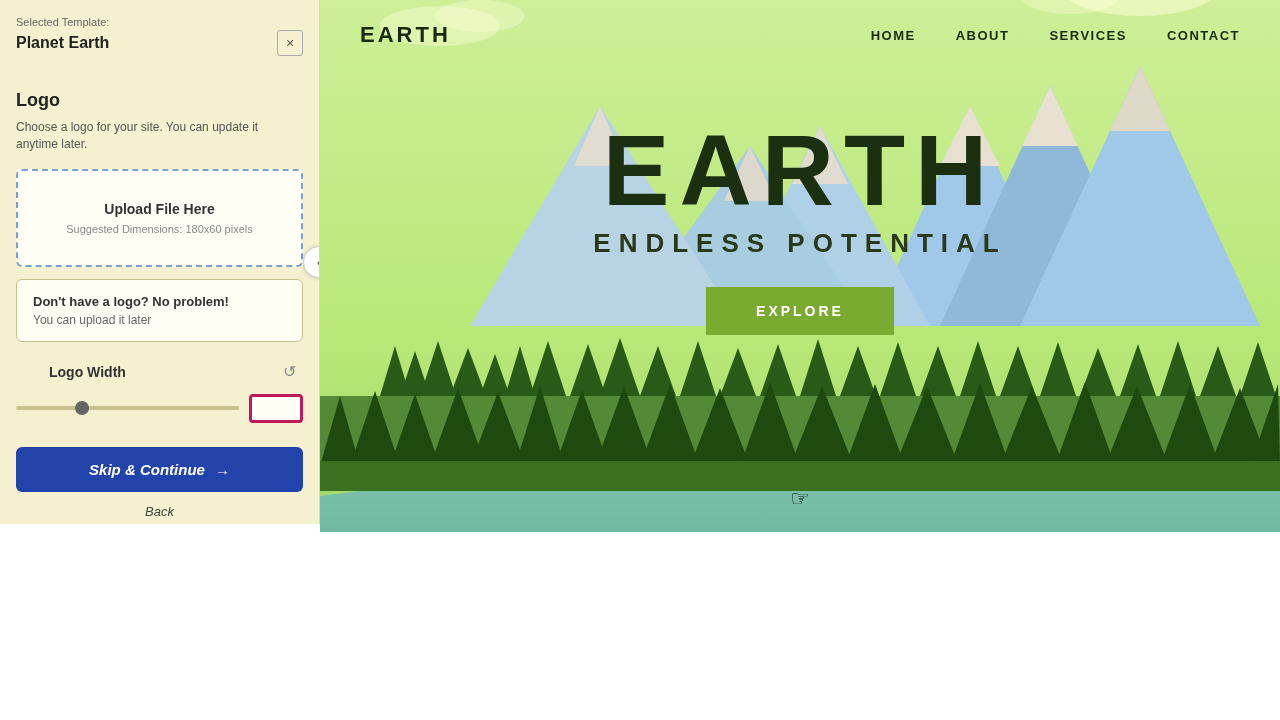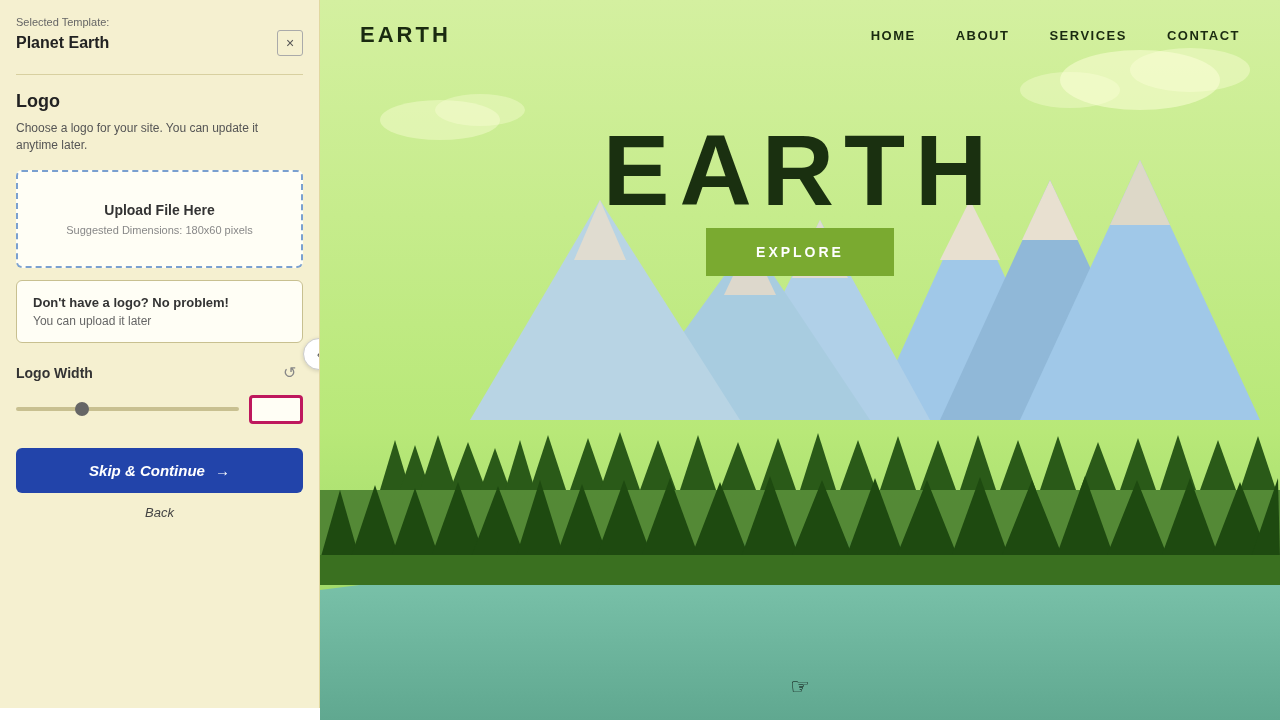--- a/index.html
+++ b/index.html
@@ -2,21 +2,21 @@
 <html><head>
   <meta charset="utf-8">
   <style>
     * { box-sizing: border-box; margin: 0; padding: 0; }
     body { width: 1280px; height: 720px; overflow: hidden; display: flex; font-family: Arial, sans-serif; }
 
     
     .left-panel {
       width: 320px;
       min-width: 320px;
-      height: 708px;
+      height: 524px;
       background: #f5f0d0;
       border-right: 1px solid #e0d8a0;
       display: flex;
       flex-direction: column;
       padding: 16px;
       position: relative;
       overflow-y: auto;
     }
 
     .selected-template-label {
@@ -118,20 +118,21 @@
       display: flex;
       align-items: center;
       justify-content: space-between;
       margin-bottom: 12px;
     }
 
     .logo-width-label {
       font-size: 14px;
       font-weight: bold;
       color: #333;
+      margin-left: 33px;
     }
 
     .reset-icon {
       width: 20px;
       height: 20px;
       cursor: pointer;
       color: #888;
       font-size: 16px;
     }
 
@@ -217,21 +218,21 @@
       cursor: pointer;
       z-index: 10;
       font-size: 14px;
       color: #555;
       box-shadow: 0 1px 4px rgba(0,0,0,0.15);
     }
 
     
     .right-preview {
       flex: 1;
-      height: 720px;
+      height: 532px;
       position: relative;
       overflow: hidden;
       background: #c8e0a0;
     }
 
     
     .landscape-bg {
       width: 100%;
       height: 100%;
       position: absolute;
@@ -477,18 +478,19 @@
     <div class="preview-nav-links">
       <span class="preview-nav-link">HOME</span>
       <span class="preview-nav-link">ABOUT</span>
       <span class="preview-nav-link">SERVICES</span>
       <span class="preview-nav-link">CONTACT</span>
     </div>
   </nav>
 
   <div class="hero-content">
     <div class="hero-title">EARTH</div>
+    <div class="hero-subtitle">ENDLESS POTENTIAL</div>
     <button class="explore-btn">EXPLORE</button>
   </div>
 
   <div class="cursor-indicator">☞</div>
 
 </div>
 
 </body></html>

